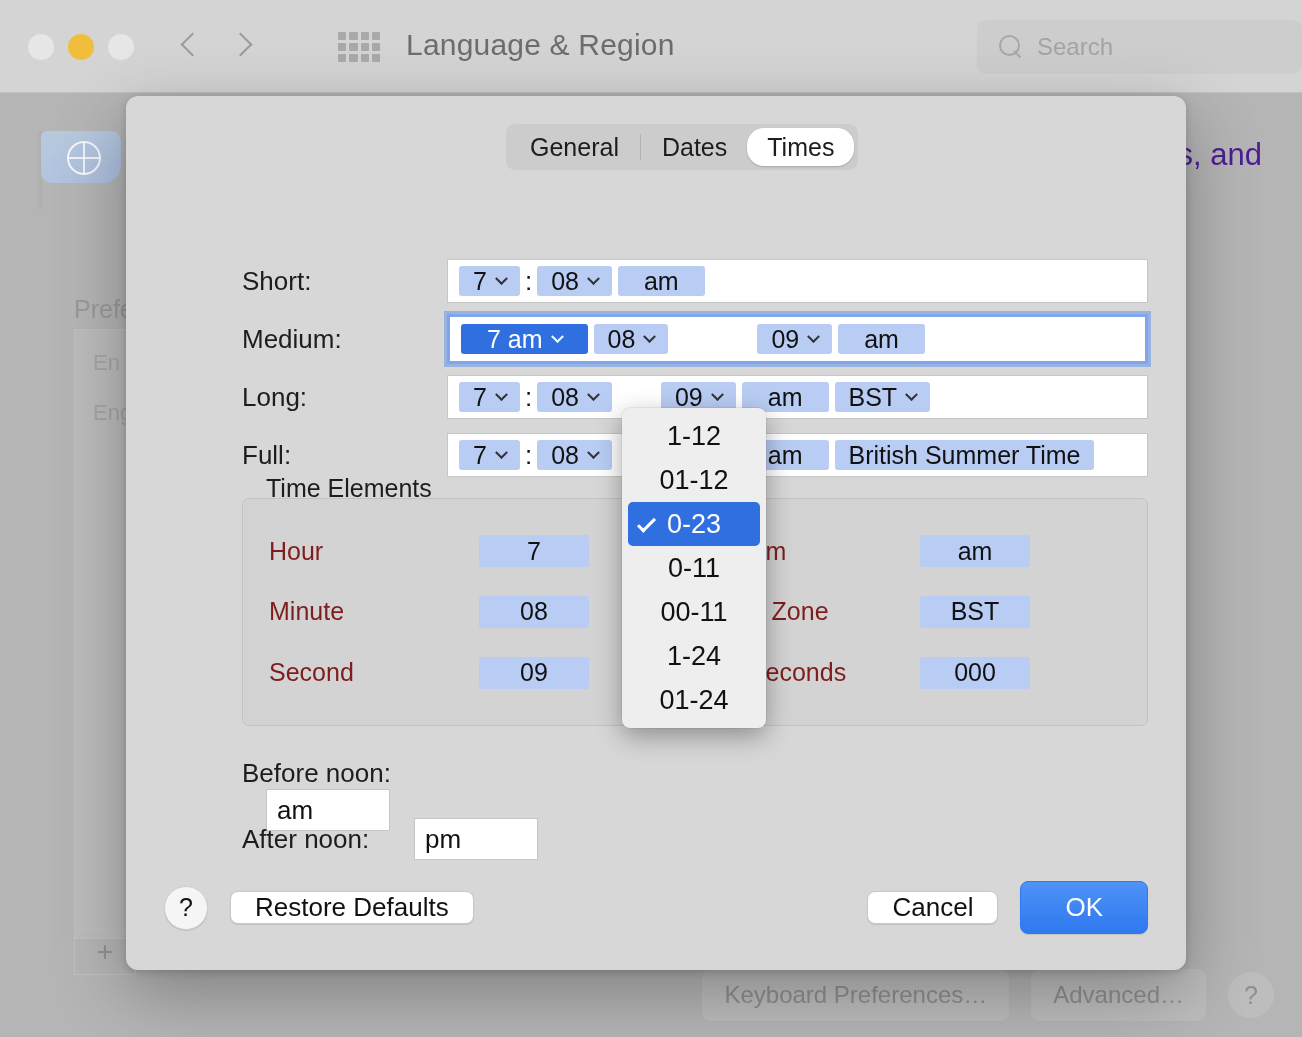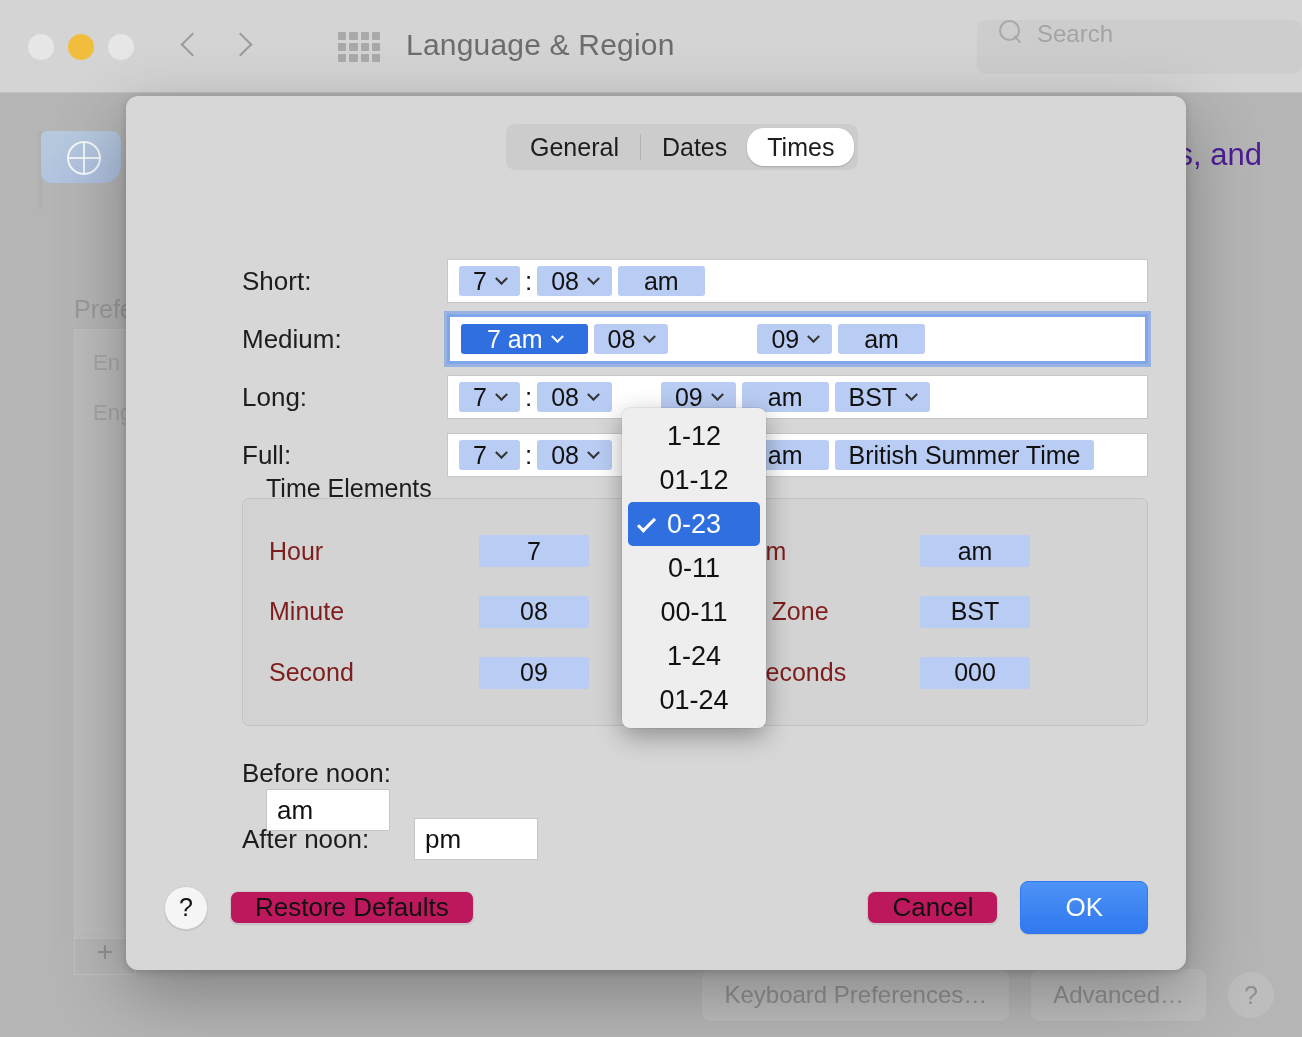--- a/index.html
+++ b/index.html
@@ -59,21 +59,21 @@
 
   .win-title {
     position: absolute; left: 406px; top: 28px;
     font-size: 30px; color: #6d6d6d; letter-spacing: .2px;
   }
 
   .searchfield {
     position: absolute; right: 0px; top: 20px;
     width: 325px; height: 54px;
     background: #cdcdcd; border-radius: 9px;
-    display: flex; padding-left: 22px; gap: 14px;
+    display: flex; align-items: center; padding-left: 22px; gap: 14px;
   }
   .mag { width: 24px; height: 24px; position: relative; flex: none; }
   .mag::before {
     content:""; position:absolute; left:0; top:0; width:17px; height:17px;
     border:2.4px solid #a8a8a8; border-radius:50%;
   }
   .mag::after {
     content:""; position:absolute; left:15px; top:15px; width:9px; height:2.4px;
     background:#a8a8a8; transform: rotate(45deg); transform-origin: left center;
   }
@@ -259,21 +259,21 @@
     display: flex; align-items: center;
   }
   .help-btn {
     width: 44px; height: 44px; border-radius: 50%;
     background: #f5f5f5; border: 1px solid #cfcfcf;
     display: flex; align-items: center; justify-content: center;
     font-size: 25px; color: #111;
     box-shadow: 0 1px 1px rgba(0,0,0,.12);
   }
   .btn {
-    background: #be185d; border: 1px solid #c9c9c9; border-radius: 8px;
+    background: #ffffff; border: 1px solid #c9c9c9; border-radius: 8px;
     font-size: 26px; color: #111; padding: 0 24px;
     box-shadow: 0 1px 1px rgba(0,0,0,.10);
   }
   .btn.primary {
     background: linear-gradient(180deg,#4e93f7,#2f78ef);
     border-color: #2f78ef; color: #fff;
     padding: 10px 44px;
   }
   .spacer { flex: 1; }
   .gap { width: 22px; }

